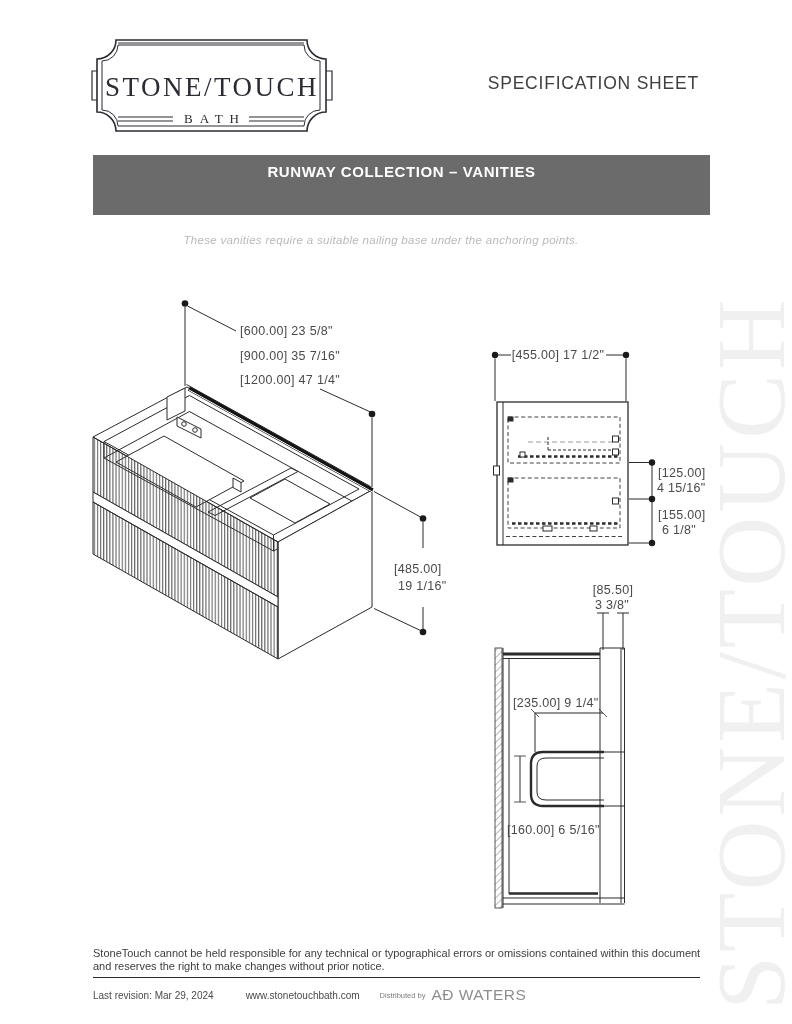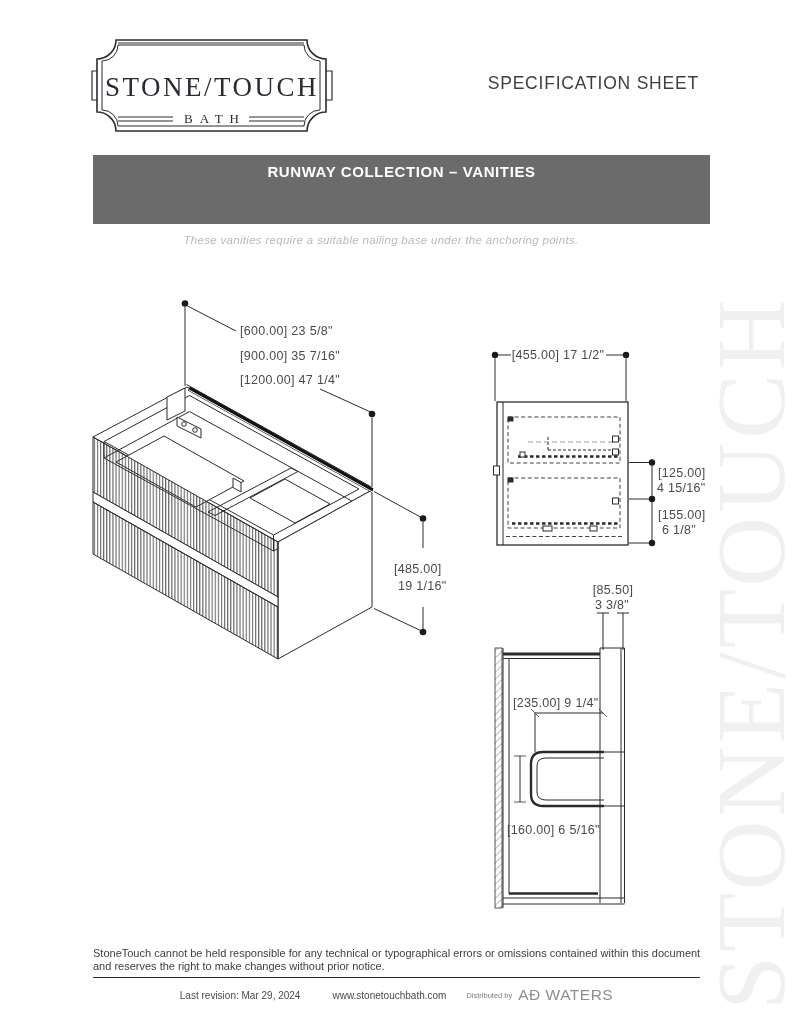--- a/index.html
+++ b/index.html
@@ -13,40 +13,40 @@
     font-family:"Liberation Serif",serif;font-size:97px;line-height:84px;
     letter-spacing:4px;color:#f0f0f0;white-space:nowrap;z-index:0;user-select:none;
   }
   .layer{position:absolute;left:0;top:0;z-index:1;}
   .logo-svg{position:absolute;left:91px;top:33px;z-index:2;}
   .sheet-title{
     position:absolute;right:93px;top:73px;z-index:2;
     font-size:17.5px;letter-spacing:0.8px;color:#3f3f3f;font-weight:400;margin-left:40px;
   }
   .banner{
-    position:absolute;left:93px;top:155px;width:617px;height:69px;z-index:2;
+    position:absolute;left:93px;top:155px;width:617px;height:60px;z-index:2;
     background:#6b6b6b;color:#ffffff;text-align:center;
   }
   .banner-title{font-size:15px;font-weight:bold;letter-spacing:0.6px;padding-top:8px;}
   .banner-subtitle{font-size:13px;letter-spacing:0.6px;margin-top:3px;}
   .note{
     position:absolute;left:0;top:233px;width:762px;text-align:center;z-index:2;
     font-style:italic;font-size:11.5px;line-height:15.5px;color:#b9b9b9;letter-spacing:0.3px;
   }
   .footer-disclaimer{
     position:absolute;left:93px;top:947px;width:612px;z-index:2;
     font-size:11px;line-height:13px;color:#3d3d3d;
   }
   .footer-rule{
     position:absolute;left:93px;top:977px;width:607px;height:0;z-index:2;
     border-top:1.3px solid #2b2b2b;
   }
   .footer-row{
     position:absolute;left:93px;top:986px;width:607px;z-index:2;
-    display:flex;align-items:center;justify-content:center;
+    display:flex;align-items:center;justify-content:flex-start;
   }
   .footer-revision{font-size:10px;color:#4a4a4a;}
   .footer-website{font-size:10px;color:#4a4a4a;margin-left:32px;}
   .distributor{display:flex;align-items:center;gap:6px;margin-left:20px;}
   .distributor-prefix{font-size:7.5px;color:#7d7d7d;}
   .distributor-name{
     font-size:15.5px;color:#8e8e8e;letter-spacing:0.5px;font-weight:400;
     font-family:"Liberation Sans",sans-serif;
   }
   svg text{font-family:"Liberation Sans",sans-serif;fill:#4a4a4a;}

